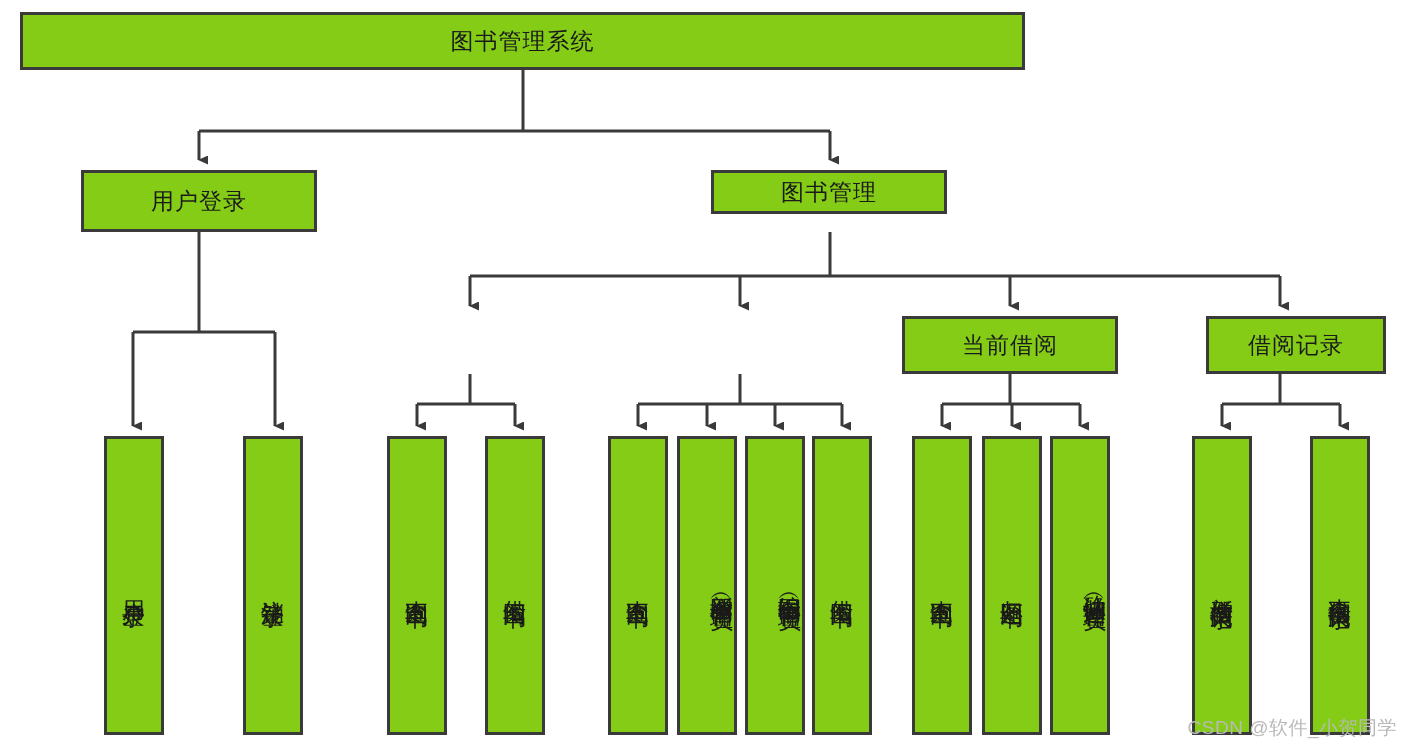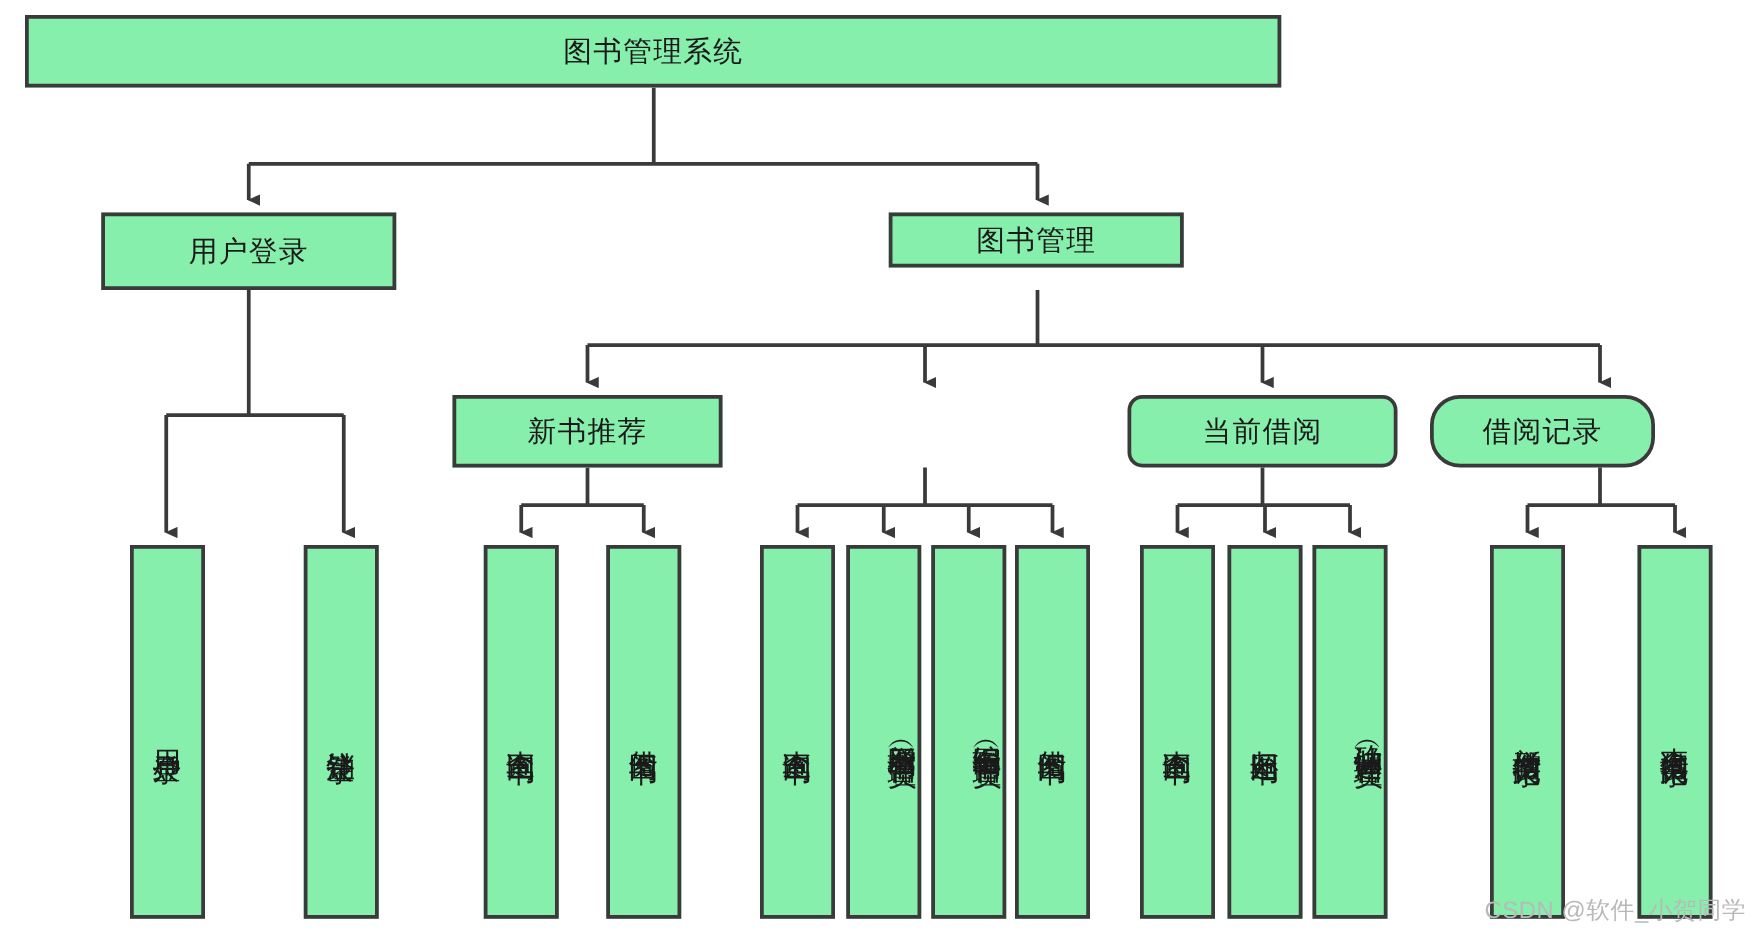--- a/index.html
+++ b/index.html
@@ -14,21 +14,21 @@
     position: relative;
     width: 1405px;
     height: 747px;
     background: #ffffff;
     overflow: hidden;
   }
   .node {
     position: absolute;
     box-sizing: border-box;
     border: 3px solid #3a3a3a;
-    background: #86efac;
+    background: #84cc16;
     display: flex;
     align-items: center;
     justify-content: center;
     color: #1a1a1a;
   }
   .node.horiz {
     font-size: 23px;
     letter-spacing: 1px;
   }
   .node.vert {
@@ -134,27 +134,24 @@
     <span>图书管理系统</span>
   </div>
 
   <div class="node horiz" style="left:81px; top:170px; width:236px; height:62px;">
     <span>用户登录</span>
   </div>
   <div class="node horiz" style="left:711px; top:170px; width:236px; height:44px;">
     <span>图书管理</span>
   </div>
 
-  <div class="node horiz" style="left:362px; top:316px; width:216px; height:58px;">
-    <span>新书推荐</span>
-  </div>
-  <div class="node horiz" style="left:902px; top:316px; width:216px; height:58px;border-radius:12px;">
+  <div class="node horiz" style="left:902px; top:316px; width:216px; height:58px;">
     <span>当前借阅</span>
   </div>
-  <div class="node horiz" style="left:1144px; top:316px; width:180px; height:58px;border-radius:24px;">
+  <div class="node horiz" style="left:1206px; top:316px; width:180px; height:58px;">
     <span>借阅记录</span>
   </div>
 
   <div class="node vert midalign" style="left:104px; top:436px; width:60px; height:299px;">
     <span>用户登录</span>
   </div>
   <div class="node vert midalign" style="left:243px; top:436px; width:60px; height:299px;">
     <span>注销登录</span>
   </div>
 

